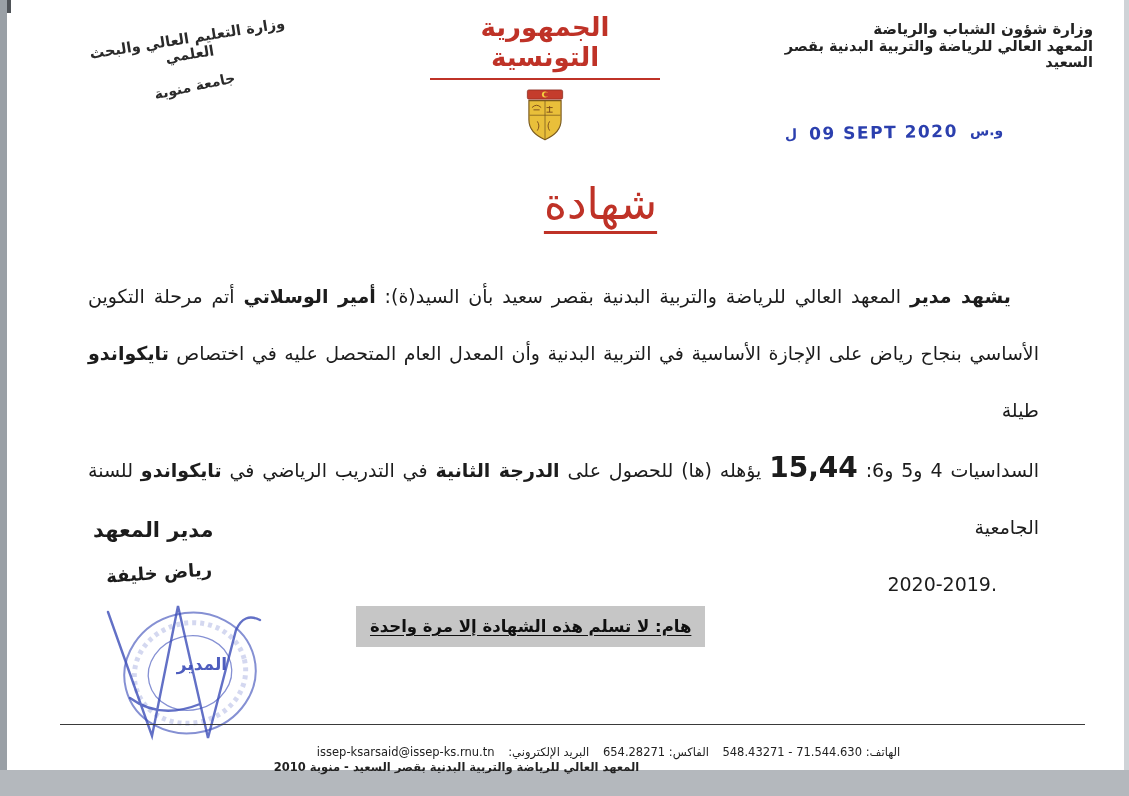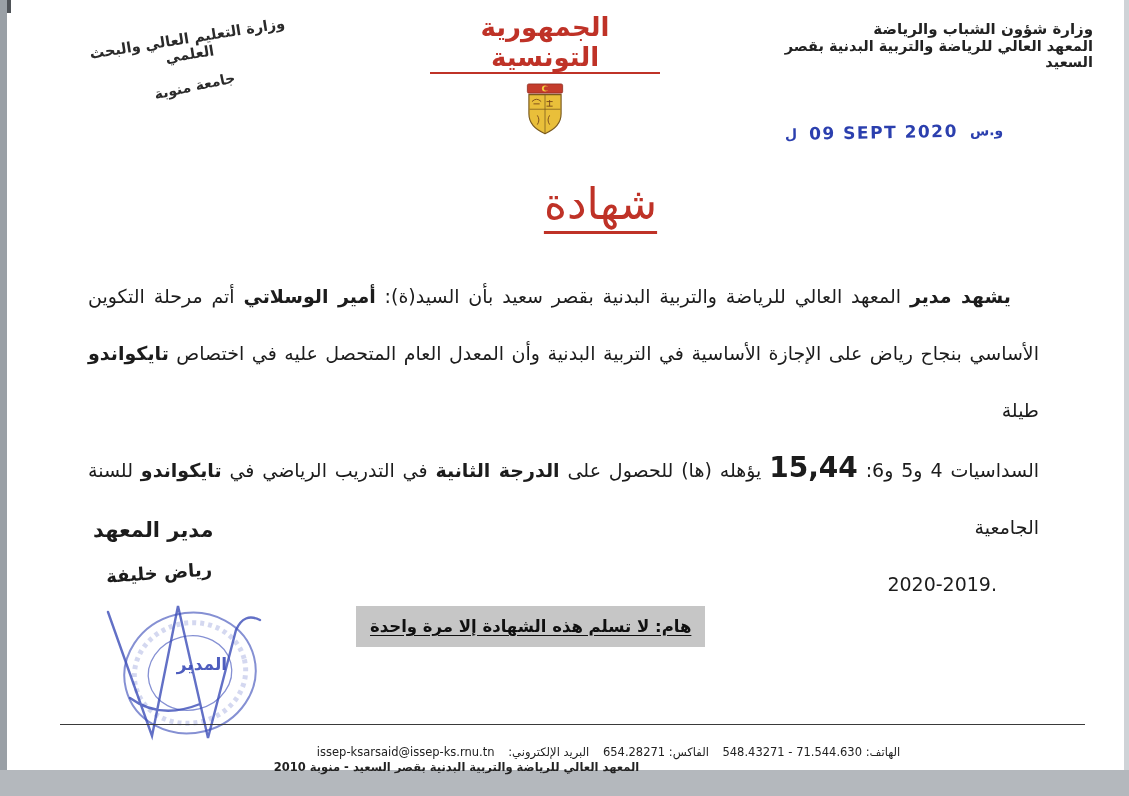--- a/index.html
+++ b/index.html
@@ -22,21 +22,21 @@
   .hdr-left{
     position:absolute;left:66px;top:30px;width:250px;
     transform:rotate(-9deg);
     font-weight:bold;font-size:14.5px;color:#2a2a2a;text-align:center;
   }
   .hdr-left .hl2{margin-top:16px;transform:rotate(-3deg);font-size:14px;}
 
   .hdr-center{position:absolute;left:430px;top:12px;width:230px;text-align:center;}
   .republic{
     display:inline-block;font-size:26px;font-weight:bold;color:var(--accent-red);
-    border-bottom:2px solid var(--accent-red);padding-bottom:0;
+    border-bottom:2px solid var(--accent-red);padding-bottom:6px;
   }
   .emblem{display:block;margin:8px auto 0 auto;width:46px;height:56px;}
 
   .hdr-right{
     position:absolute;right:36px;top:20px;width:310px;text-align:right;
     font-weight:bold;font-size:15px;color:#222;
   }
   .hdr-right .hr2{font-size:14.5px;text-align:right;}
 
   .date-stamp{

